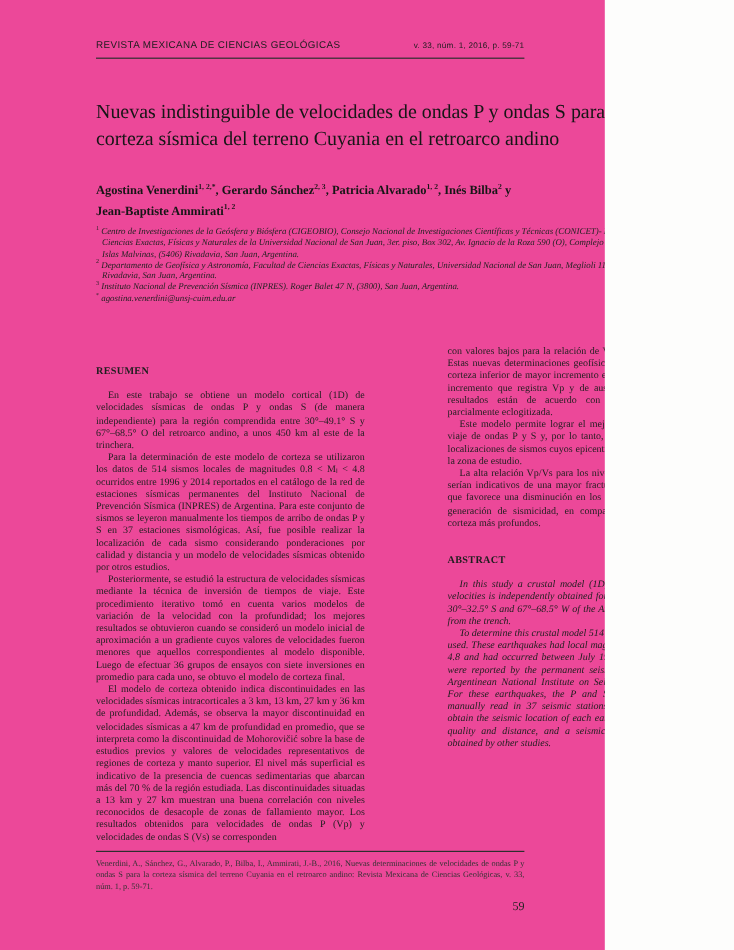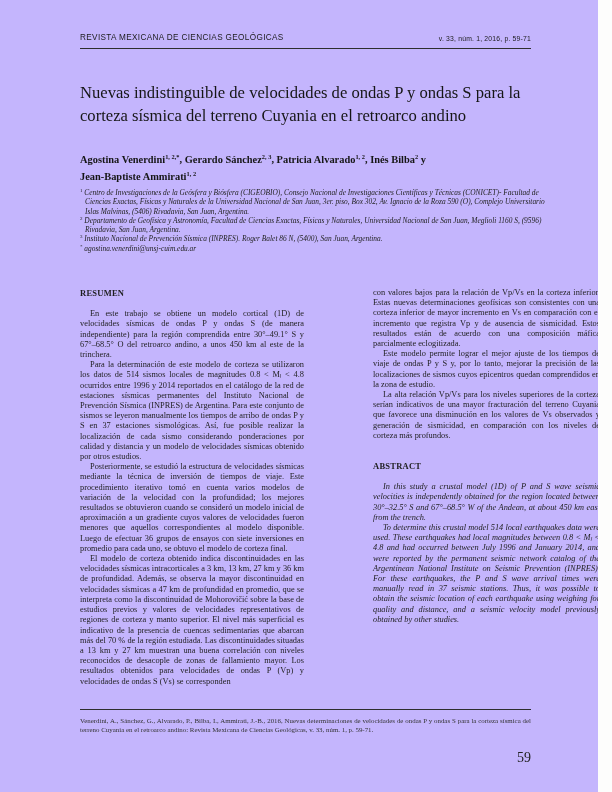--- a/index.html
+++ b/index.html
@@ -1,18 +1,18 @@
 <!DOCTYPE html>
 <html><head>
 <meta charset="utf-8">
 <style>
   html,body { margin:0; padding:0; background:#fdfdfc; }
   .page {
-    position:relative; width:598px; height:792px; overflow:hidden;
-    background:#c4b5fd; color:#1e1e1e;
+    position:relative; width:504px; height:792px; overflow:hidden;
+    background:#ec4899; color:#1e1e1e;
     font-family:"Liberation Serif", serif;
   }
   
   .journal-name {
     position:absolute; left:80px; top:33px;
     font-family:"Liberation Sans", sans-serif;
     font-size:8.2px; letter-spacing:.35px; color:#1c1c1c;
   }
   .journal-issue {
     position:absolute; right:67px; top:34.5px;
@@ -38,21 +38,21 @@
     font-size:7.4px; font-style:italic; line-height:9.3px; color:#222;
   }
   .aff { padding-left:5px; text-indent:-5px; }
   .aff sup { font-size:0.68em; line-height:0; font-style:normal; }
   
   .col { position:absolute; top:288px; }
   .col-left  { left:80px;  width:224px; }
   .col-right { left:336px; width:227px;margin-left:37px; }
   .section-heading {
     font-size:8.5px; font-weight:bold; letter-spacing:.25px;
-    margin:0 0 11px 0; line-height:10.2px;
+    margin:16px 0 11px 0; line-height:10.2px;
   }
   p.body {
     margin:0; font-size:8.35px; line-height:10.2px;
     text-align:justify; text-indent:10px; color:#1e1e1e;
   }
   p.noindent { text-indent:0; }
   .keywords { margin-top:10px; font-size:8.35px; line-height:10.2px; text-align:justify; }
   .keywords .kw-label { font-style:italic; }
   .abstract-heading { margin:20px 0 11px 0; }
   .abstract p.body { font-style:italic; }
@@ -60,41 +60,41 @@
   .footer-rule {
     position:absolute; left:80px; right:67px; top:709px;
     border-top:1px solid #2e2e2e; height:0;
   }
   .footer-citation {
     position:absolute; left:80px; right:67px; top:716px;
     font-size:6.9px; line-height:9.3px; text-align:justify; color:#333;
   }
   .page-number {
     position:absolute; right:67px; top:750px;
-    font-size:14px; color:#222;
+    font-size:10px; color:#222;
   }
 </style>
 </head>
 <body>
 
 <div class="page">
 
   <div class="journal-name">REVISTA MEXICANA DE CIENCIAS GEOLÓGICAS</div>
   <div class="journal-issue">v. 33, núm. 1, 2016, p. 59-71</div>
   <div class="header-rule"></div>
 
   <div class="article-title">Nuevas indistinguible de velocidades de ondas P y ondas S para la corteza sísmica del terreno Cuyania en el retroarco andino</div>
   <div class="authors">
     <div><span>Agostina Venerdini</span><sup>1, 2,*</sup><span>, Gerardo Sánchez</span><sup>2, 3</sup><span>, Patricia Alvarado</span><sup>1, 2</sup><span>, Inés Bilba</span><sup>2</sup><span> y</span></div>
     <div><span>Jean-Baptiste Ammirati</span><sup>1, 2</sup></div>
   </div>
   <div class="affiliations">
       <div class="aff"><sup>1</sup><span> Centro de Investigaciones de la Geósfera y Biósfera (CIGEOBIO), Consejo Nacional de Investigaciones Científicas y Técnicas (CONICET)- Facultad de Ciencias Exactas, Físicas y Naturales de la Universidad Nacional de San Juan, 3er. piso, Box 302, Av. Ignacio de la Roza 590 (O), Complejo Universitario Islas Malvinas, (5406) Rivadavia, San Juan, Argentina.</span></div>
       <div class="aff"><sup>2</sup><span> Departamento de Geofísica y Astronomía, Facultad de Ciencias Exactas, Físicas y Naturales, Universidad Nacional de San Juan, Meglioli 1160 S, (9596) Rivadavia, San Juan, Argentina.</span></div>
-      <div class="aff"><sup>3</sup><span> Instituto Nacional de Prevención Sísmica (INPRES). Roger Balet 86 N, (5400), San Juan, Argentina.</span></div>
+      <div class="aff"><sup>3</sup><span> Instituto Nacional de Prevención Sísmica (INPRES). Roger Balet 47 N, (3800), San Juan, Argentina.</span></div>
       <div class="aff"><sup>*</sup><span> agostina.venerdini@unsj-cuim.edu.ar</span></div>
     </div>
 
   <div class="col col-left">
     <h3 class="section-heading">RESUMEN</h3>
     <p class="body">En este trabajo se obtiene un modelo cortical (1D) de velocidades sísmicas de ondas P y ondas S (de manera independiente) para la región comprendida entre 30°–49.1° S y 67°–68.5° O del retroarco andino, a unos 450 km al este de la trinchera.</p>
     <p class="body">Para la determinación de este modelo de corteza se utilizaron los datos de 514 sismos locales de magnitudes 0.8 &lt; Mₗ &lt; 4.8 ocurridos entre 1996 y 2014 reportados en el catálogo de la red de estaciones sísmicas permanentes del Instituto Nacional de Prevención Sísmica (INPRES) de Argentina. Para este conjunto de sismos se leyeron manualmente los tiempos de arribo de ondas P y S en 37 estaciones sismológicas. Así, fue posible realizar la localización de cada sismo considerando ponderaciones por calidad y distancia y un modelo de velocidades sísmicas obtenido por otros estudios.</p>
     <p class="body">Posteriormente, se estudió la estructura de velocidades sísmicas mediante la técnica de inversión de tiempos de viaje. Este procedimiento iterativo tomó en cuenta varios modelos de variación de la velocidad con la profundidad; los mejores resultados se obtuvieron cuando se consideró un modelo inicial de aproximación a un gradiente cuyos valores de velocidades fueron menores que aquellos correspondientes al modelo disponible. Luego de efectuar 36 grupos de ensayos con siete inversiones en promedio para cada uno, se obtuvo el modelo de corteza final.</p>
     <p class="body">El modelo de corteza obtenido indica discontinuidades en las velocidades sísmicas intracorticales a 3 km, 13 km, 27 km y 36 km de profundidad. Además, se observa la mayor discontinuidad en velocidades sísmicas a 47 km de profundidad en promedio, que se interpreta como la discontinuidad de Mohorovičić sobre la base de estudios previos y valores de velocidades representativos de regiones de corteza y manto superior. El nivel más superficial es indicativo de la presencia de cuencas sedimentarias que abarcan más del 70 % de la región estudiada. Las discontinuidades situadas a 13 km y 27 km muestran una buena correlación con niveles reconocidos de desacople de zonas de fallamiento mayor. Los resultados obtenidos para velocidades de ondas P (Vp) y velocidades de ondas S (Vs) se corresponden</p>
   </div>

